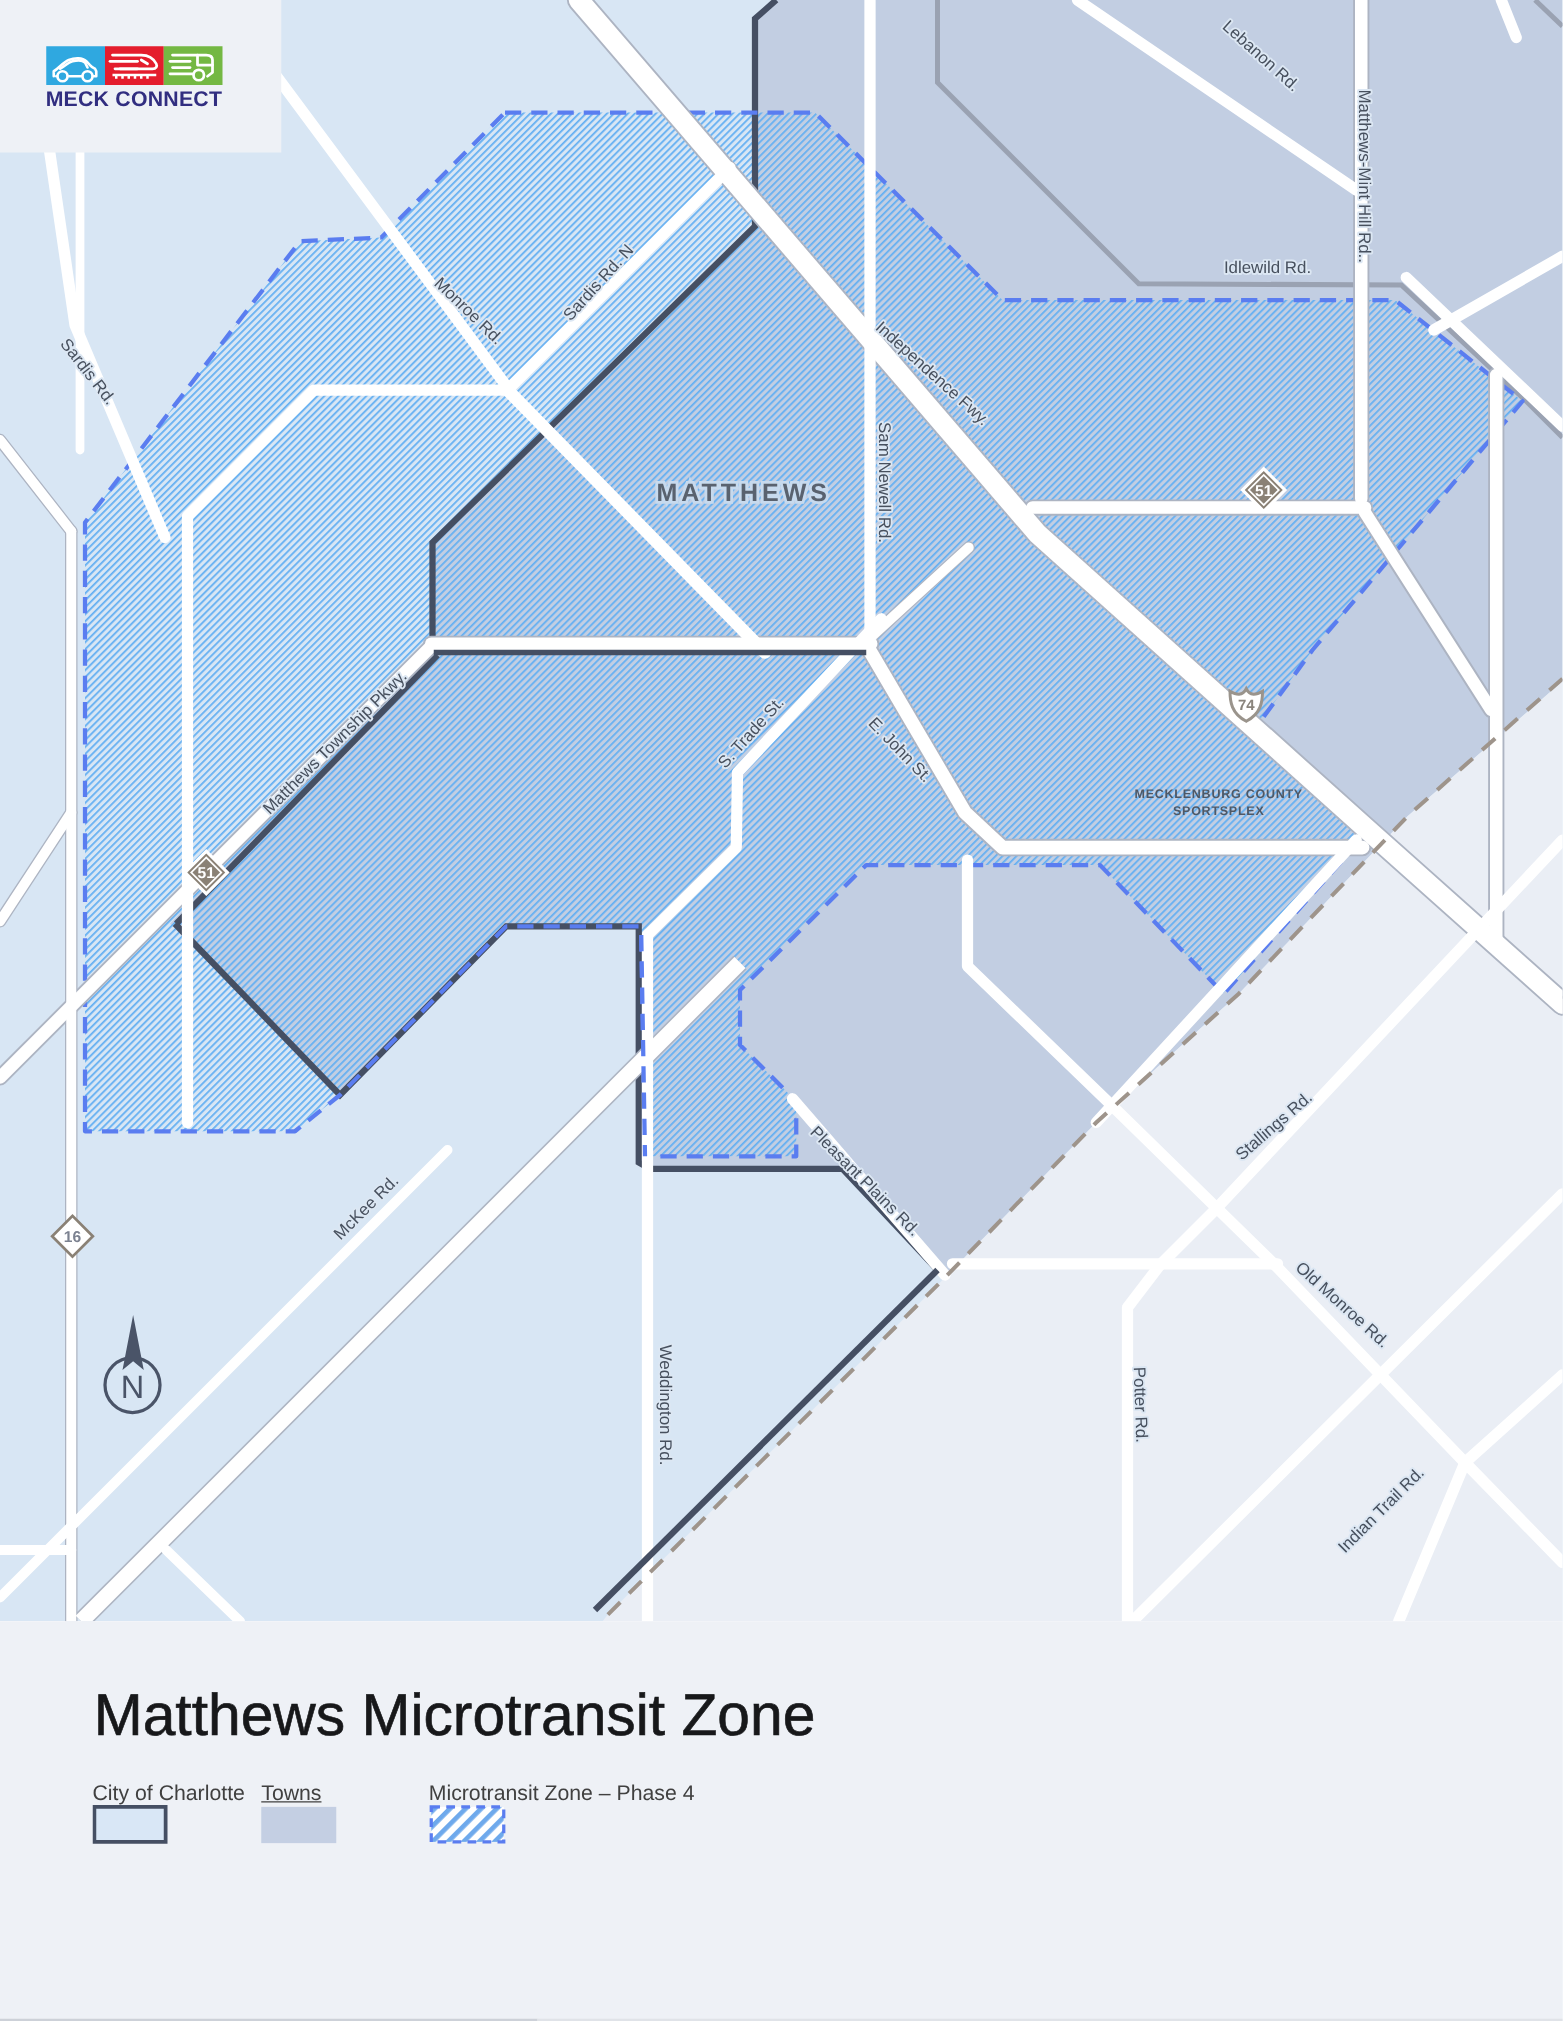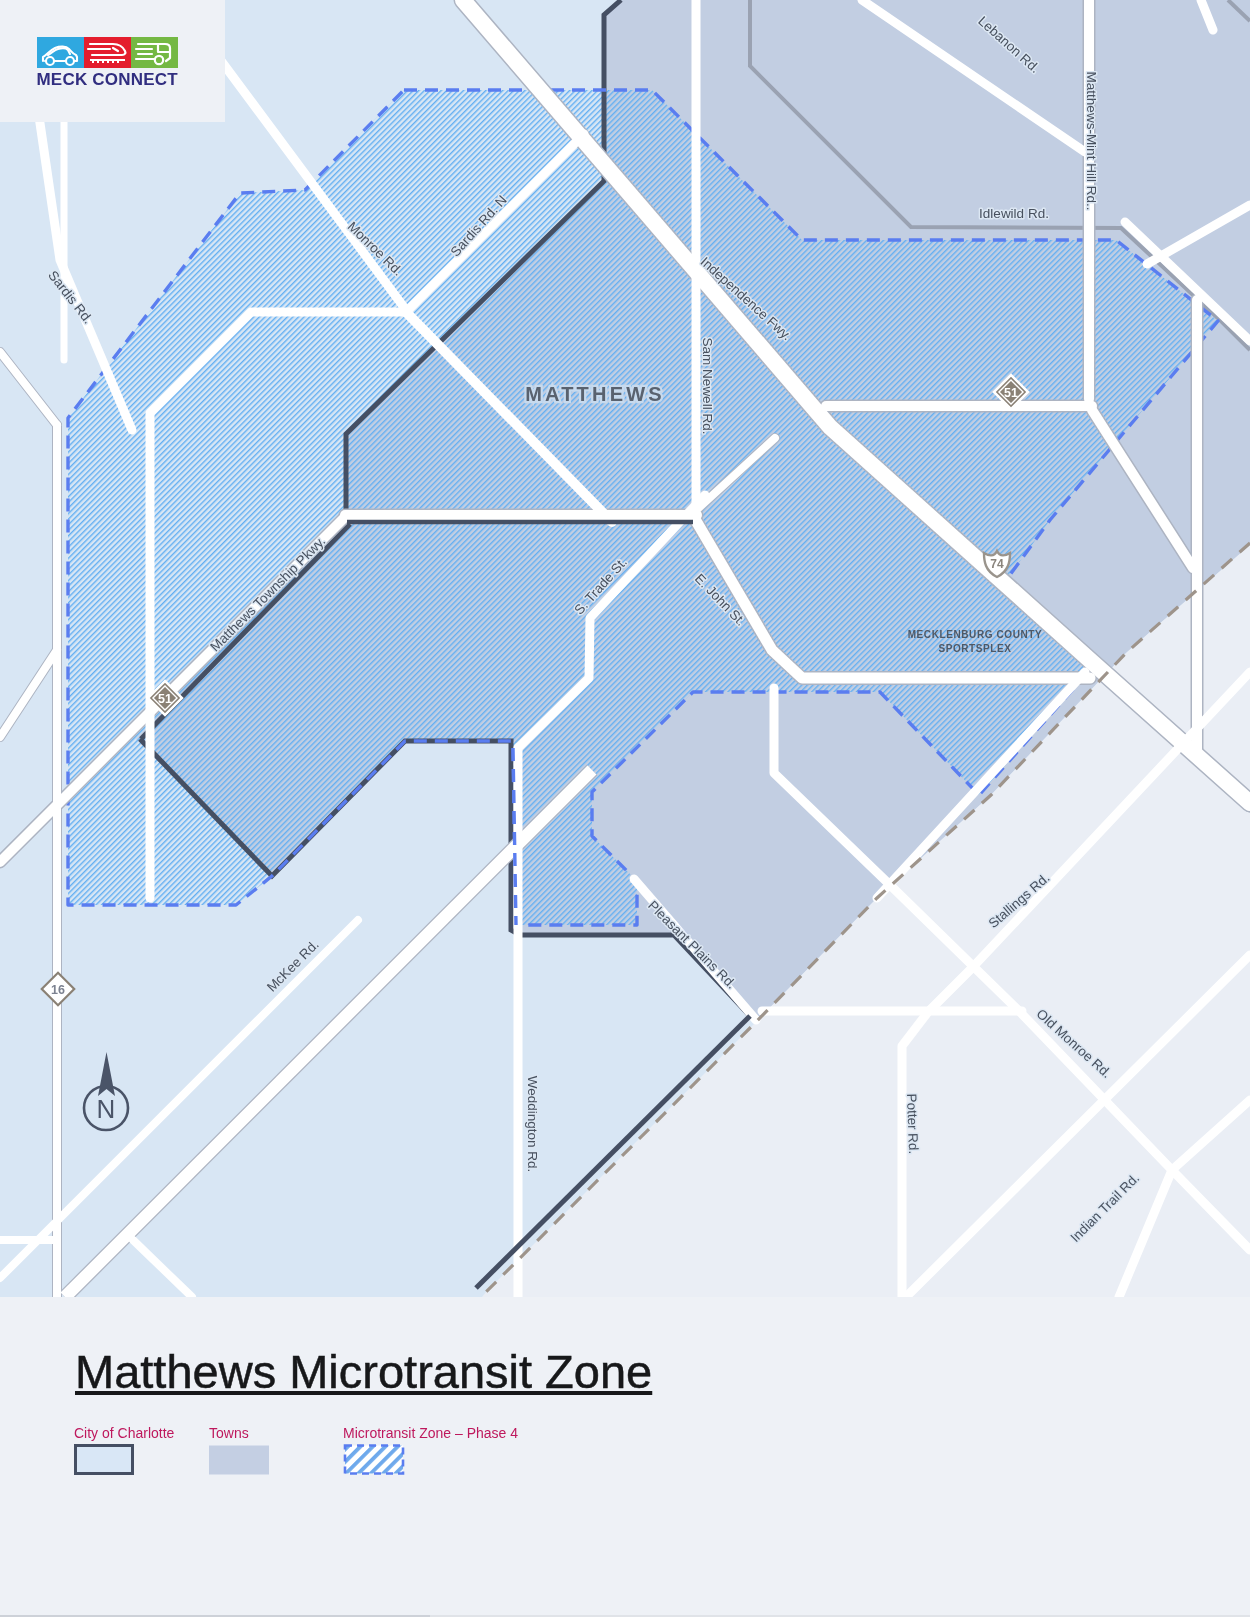--- a/index.html
+++ b/index.html
@@ -1,20 +1,20 @@
 <!DOCTYPE html>
 <html><head>
 <meta charset="utf-8">
 <style>
 html,body{margin:0;padding:0;background:#fff;}
 body{width:1250px;height:1617px;font-family:"Liberation Sans",sans-serif;overflow:hidden;}
 #map{position:absolute;top:0;left:0;}
 #footer{position:absolute;top:1297px;left:0;width:1250px;height:320px;background:#eef1f6;}
-#title{position:absolute;left:75px;top:1344px;font-size:47px;letter-spacing:0px;color:#17181a;font-weight:400;text-decoration:underline;-webkit-text-stroke:0.5px #17181a;}
-.leglab{position:absolute;font-size:14px;color:#be185d;}
+#title{position:absolute;left:75px;top:1344px;font-size:47px;letter-spacing:0px;color:#17181a;font-weight:400;-webkit-text-stroke:0.5px #17181a;}
+.leglab{position:absolute;font-size:17px;color:#404040;}
 #bline1{position:absolute;top:1615px;left:0;width:430px;height:2px;background:#cdd1d8;}
 #bline2{position:absolute;top:1615px;left:430px;width:820px;height:2px;background:#e0e3e8;}
 </style>
 </head>
 <body>
 <div id="map">
 <svg width="1250" height="1297" viewBox="0 0 1250 1297">
 <defs>
 <pattern id="hatch" width="3.95" height="3.95" patternUnits="userSpaceOnUse" patternTransform="rotate(45)">
 <rect x="0" y="0" width="1.4" height="3.95" fill="#63aff2"></rect>
@@ -196,21 +196,21 @@
 <path d="M136,59 L154,59"></path>
 </g>
 <circle cx="159" cy="60" r="4.2" fill="#74b843" stroke="#ffffff" stroke-width="2.2"></circle>
 <text x="36.5" y="85" font-size="17" font-weight="bold" fill="#312e80" letter-spacing="0.2">MECK CONNECT</text>
 </g>
 </svg>
 </div>
 <div id="footer"></div>
 <div id="title">Matthews Microtransit Zone</div>
 <div class="leglab" style="left:74px;top:1425px;">City of Charlotte</div>
-<div class="leglab" style="left:209px;top:1425px;">Towns</div>
+<div class="leglab" style="left:209px;top:1425px;text-decoration:underline;">Towns</div>
 <div class="leglab" style="left:343px;top:1425px;">Microtransit Zone – Phase 4</div>
 <svg style="position:absolute;left:74px;top:1444px;" width="340" height="36" viewBox="0 0 340 36">
 <rect x="1.5" y="1.5" width="57" height="28" fill="#d9e7f6" stroke="#454f63" stroke-width="3"></rect>
 <rect x="135" y="1.5" width="60" height="29" fill="#c4cfe3"></rect>
 <rect x="271" y="1.5" width="58" height="28" fill="#ffffff"></rect>
 <rect x="271" y="1.5" width="58" height="28" fill="url(#lhatch)"></rect>
 <rect x="271" y="1.5" width="58" height="28" fill="none" stroke="#5a7df0" stroke-width="2.6" stroke-dasharray="7 5"></rect>
 <defs>
 <pattern id="lhatch" width="8.8" height="8.8" patternUnits="userSpaceOnUse" patternTransform="rotate(45)">
 <rect x="0" y="0" width="3.8" height="8.8" fill="#6ea9ec"></rect>

